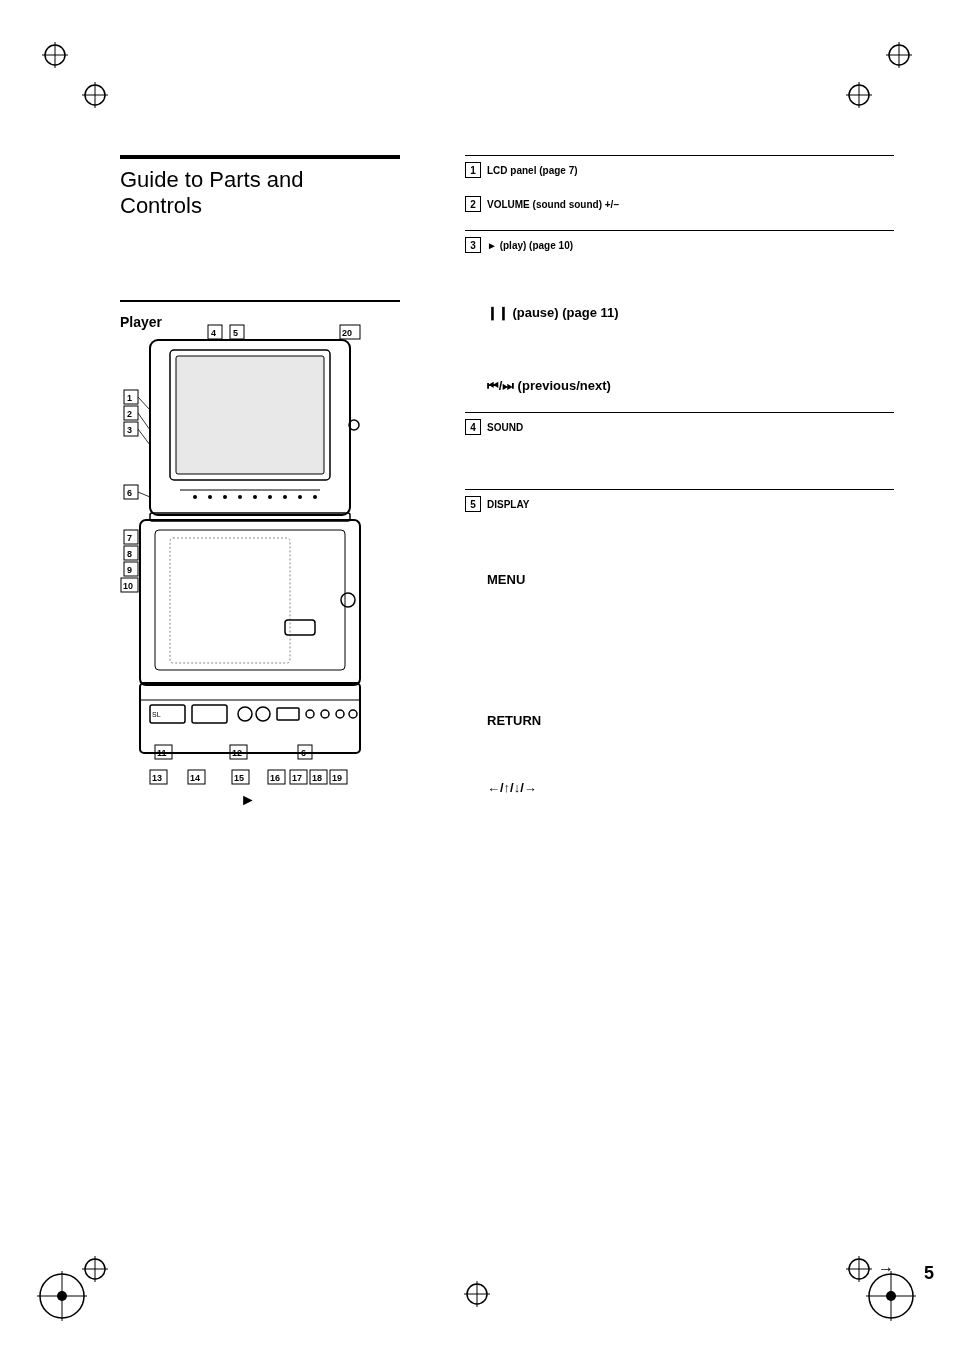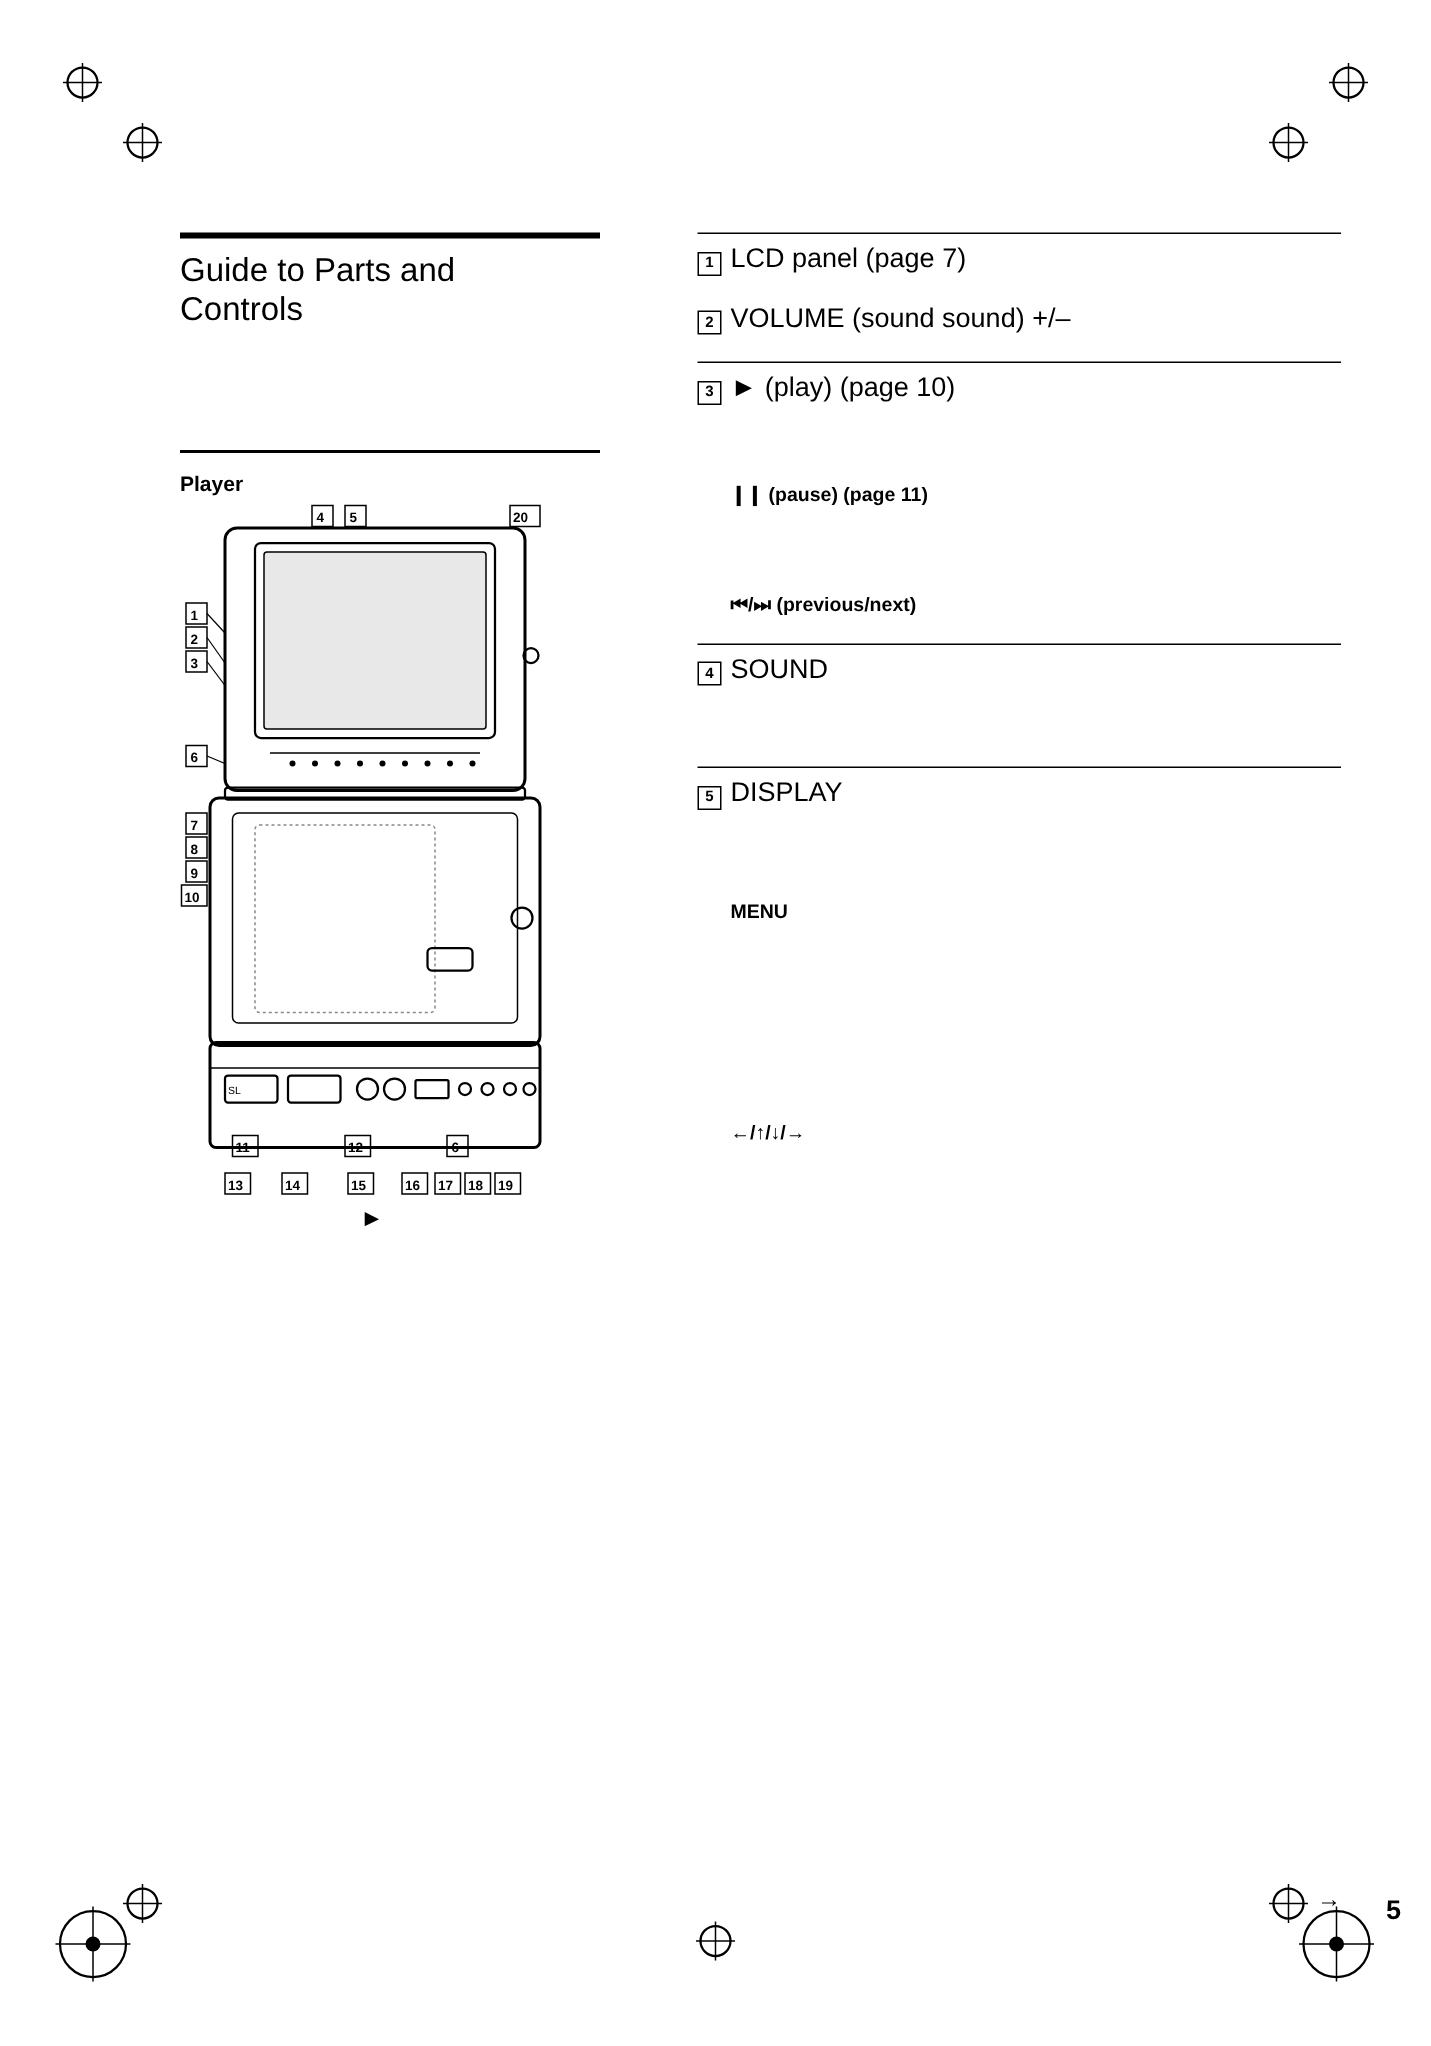--- a/index.html
+++ b/index.html
@@ -52,21 +52,21 @@
       font-weight: 400;
       line-height: 1.2;
       margin-bottom: 20px;
       font-family: Arial, Helvetica, sans-serif;
     }
 
     
     .player-label {
       font-size: 14px;
       font-weight: 900;
-      margin-bottom: 12px;
+      margin-bottom: 0;
     }
     .player-rule {
       width: 280px;
       height: 2px;
       background: #000;
       margin-bottom: 12px;
     }
 
     
     .device-diagram {
@@ -104,22 +104,22 @@
       width: 16px;
       height: 16px;
       border: 1.5px solid #000;
       font-size: 10px;
       font-weight: bold;
       flex-shrink: 0;
       margin-right: 2px;
     }
 
     .item-text {
-      font-size: 18px;
-      font-weight: 400;
+      font-size: 10px;
+      font-weight: 700;
     }
 
     .item-text-plain {
       font-size: 13px;
       font-weight: 700;
       padding-left: 22px;
       margin-bottom: 4px;
       margin-top: 42px;
     }
 
@@ -410,20 +410,21 @@
     <div class="item-rule"></div>
     <div class="item-row">
       <span class="item-num">5</span>
       <span class="item-text">DISPLAY</span>
     </div>
     <div class="section-gap"></div>
     <div class="item-text-plain">MENU</div>
 
     <div style="height:80px;"></div>
 
+    <div class="item-text-plain" style="font-weight:900;">RETURN</div>
     <div class="small-gap"></div>
     <div class="item-text-plain">←/↑/↓/→</div>
 
   </div>
 
 </div>
 
 <div class="page-num">5</div>
 
 <div class="bottom-arrow">→</div>

